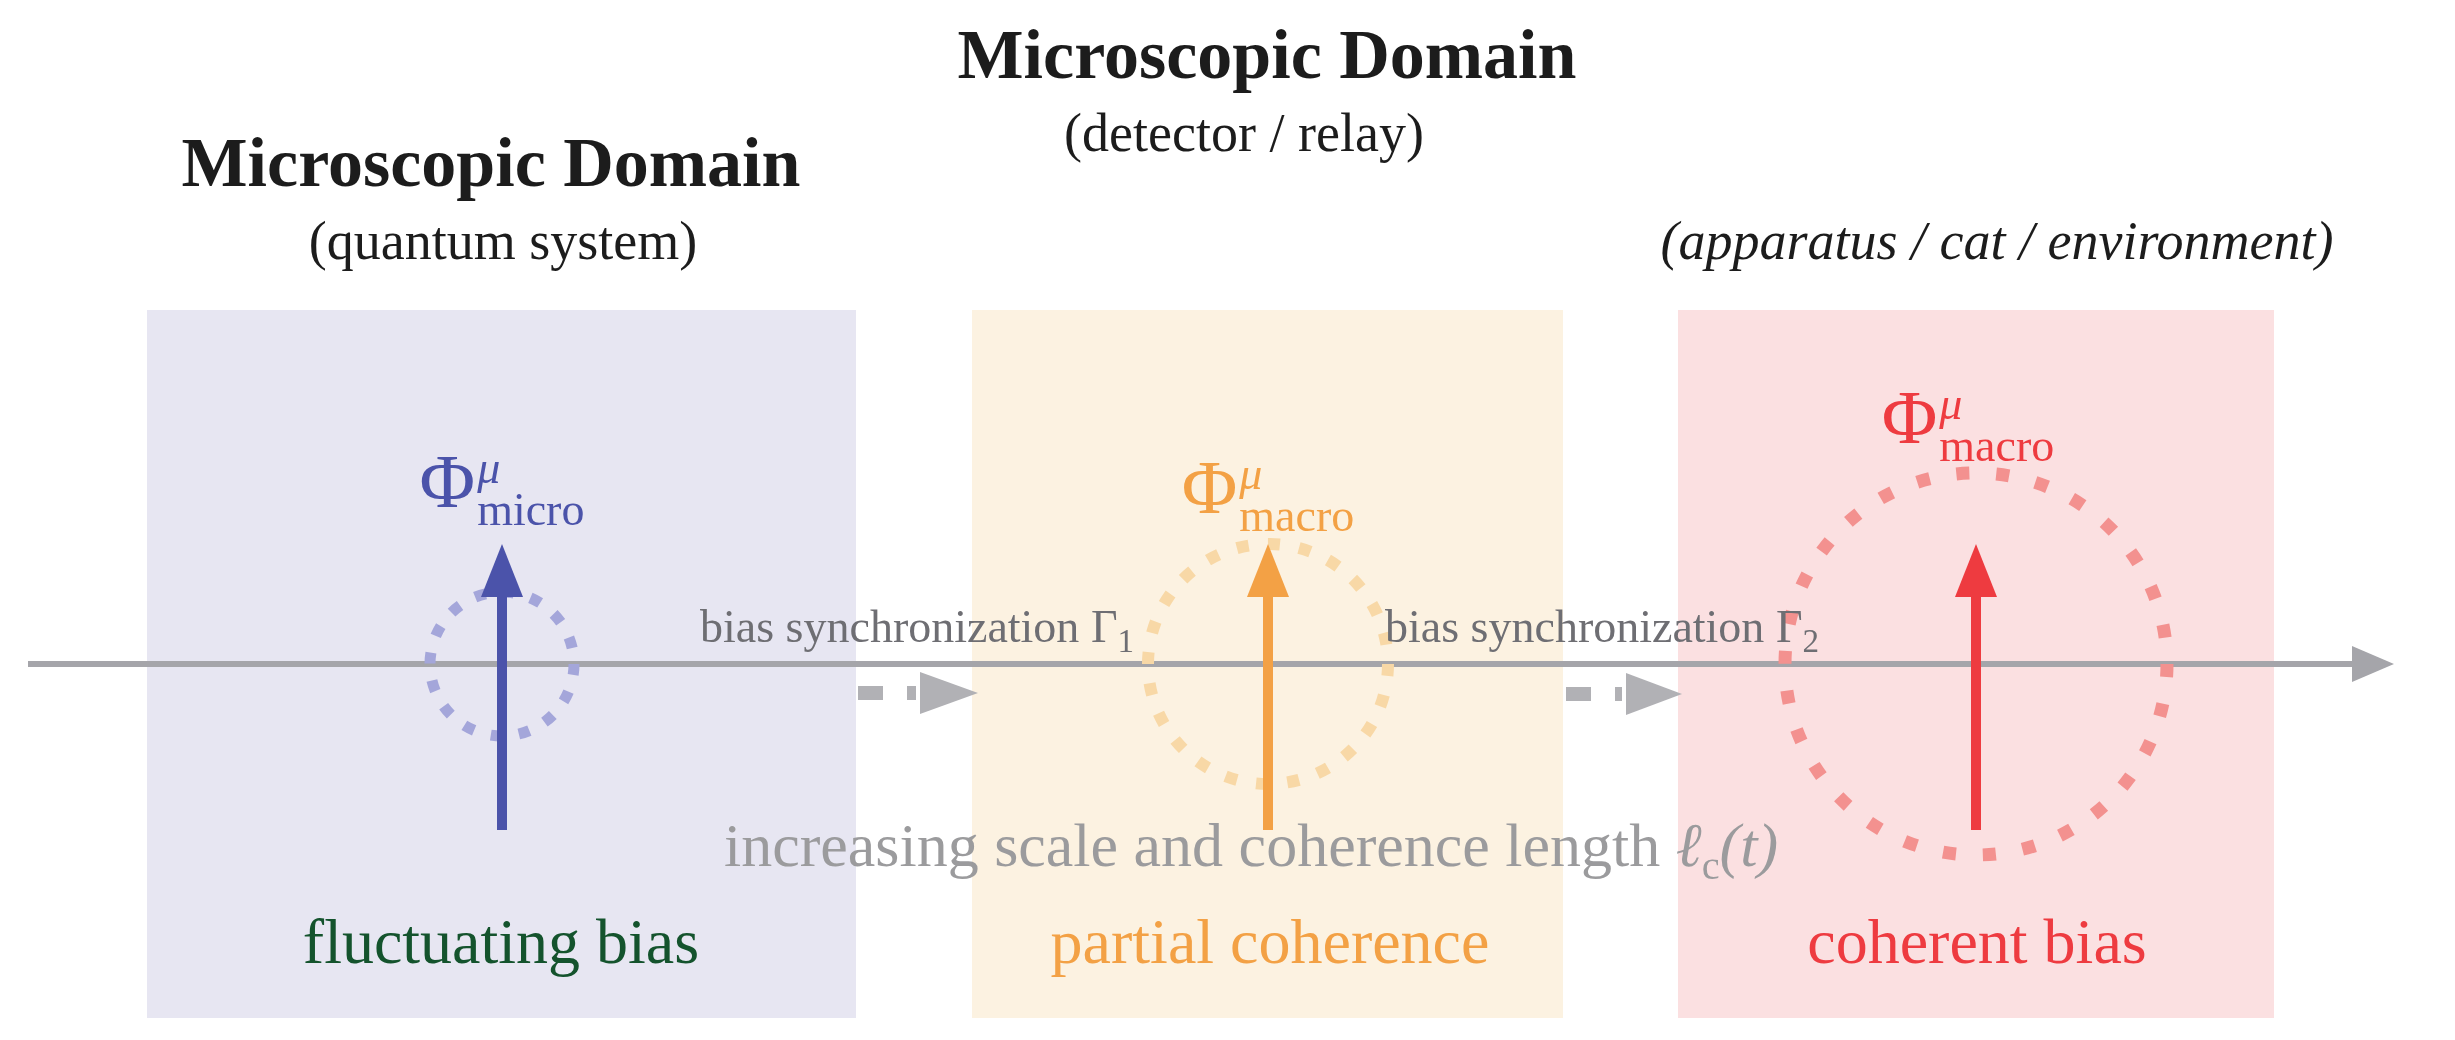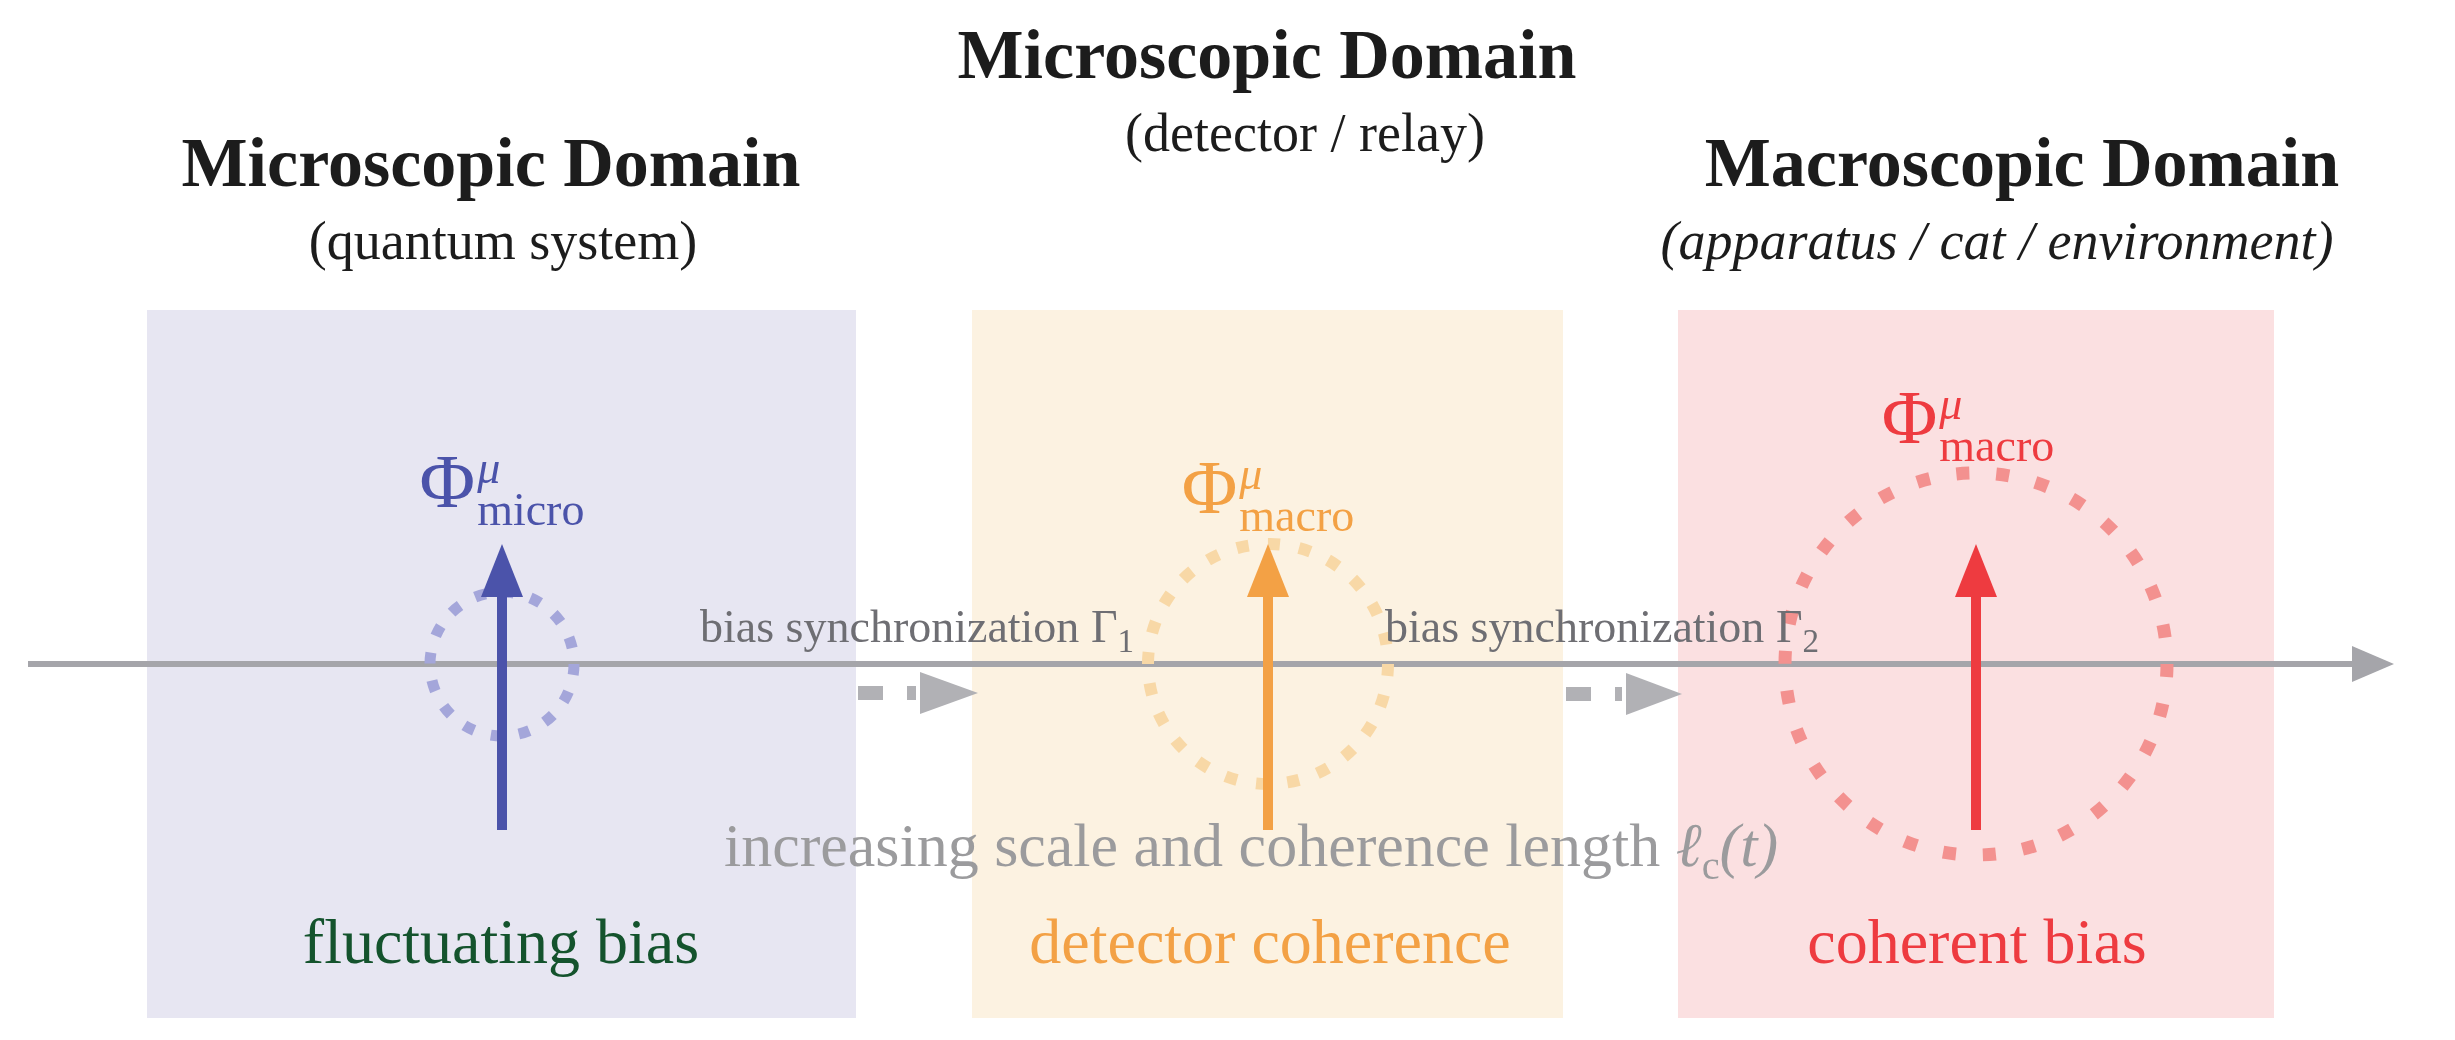--- a/index.html
+++ b/index.html
@@ -56,26 +56,25 @@
     <polygon points="1955,597 1997,597 1976,544" fill="#ee3b40"></polygon>
 
     <line x1="858" y1="693" x2="916" y2="693" stroke-width="14" stroke-dasharray="25 24" stroke="#b1b1b5"></line>
     <polygon points="920,672 920,714 978,693" fill="#b1b1b5"></polygon>
 
     <line x1="1566" y1="694" x2="1622" y2="694" stroke-width="14" stroke-dasharray="25 24" stroke="#b1b1b5"></line>
     <polygon points="1626,673 1626,715 1682,694" fill="#b1b1b5"></polygon>
   </svg>
 
   <div class="abs cx hdr-title" style="left:1267px;top:20px;">Microscopic Domain</div>
-  <div class="abs cx hdr-sub" style="left:1305px;top:106px;text-align:center;">(detector / relay)</div>
+  <div class="abs cx hdr-sub" style="left:1244px;top:106px;text-align:center;">(detector / relay)</div>
 
   <div class="abs cx hdr-title" style="left:491px;top:128px;">Microscopic Domain</div>
   <div class="abs cx hdr-sub" style="left:503px;top:214px;">(quantum system)</div>
 
-  <div class="abs cx hdr-title" style="left:2022px;top:128px;">Macroscopic Domain</div>
   <div class="abs cx hdr-sub" style="left:1997px;top:214px;font-style:italic;">(apparatus / cat / environment)</div>
 
   <div class="abs cx phi-label" style="left: 502px; top: 450px; color: rgb(75, 83, 170);">
     <span class="phi-main">Φ</span>
       <span class="phi-stack">
         <span class="phi-sup">μ</span>
         <span class="phi-sub">micro</span>
       </span>
   </div>
 
@@ -104,16 +103,16 @@
     <span>bias synchronization</span>
     <span>Γ</span><sub>2</sub>
   </div>
 
   <div class="abs cx scale-label" style="left: 1208px; top: 814px; color: rgb(155, 155, 157); margin-left: 43px;">
     <span>increasing scale and coherence length</span>
     <span class="math">ℓ</span><sub>c</sub><span class="math">(t)</span>
   </div>
 
   <div class="abs cx caption" style="left: 501px; top: 910px; color: #14532d;">fluctuating bias</div>
-  <div class="abs cx caption" style="left: 1270px; top: 910px; color: rgb(243, 161, 69);">detector coherence</div>
+  <div class="abs cx caption" style="left: 1270px; top: 910px; color: rgb(243, 161, 69);">partial coherence</div>
   <div class="abs cx caption" style="left: 1977px; top: 910px; color: rgb(238, 59, 64);">coherent bias</div>
 
 </div>
 
 </body></html>

